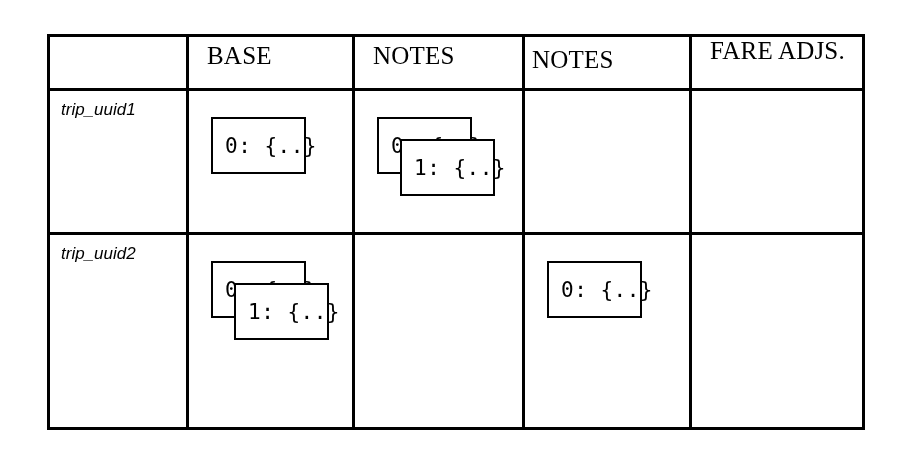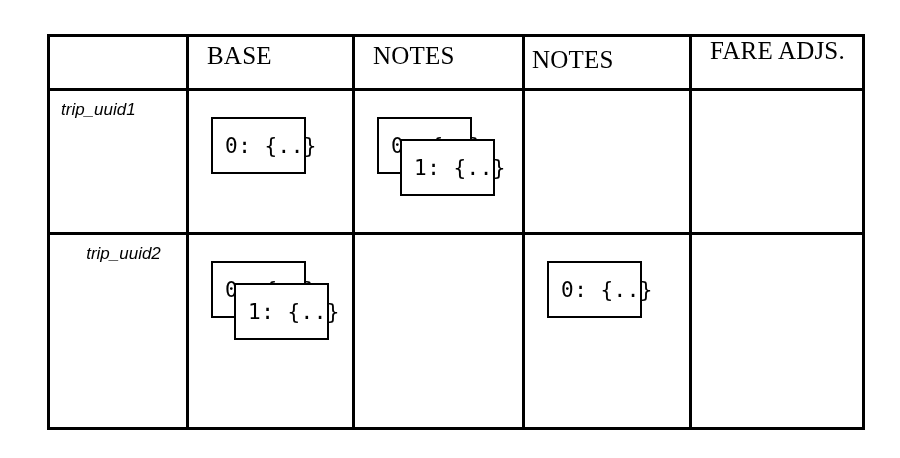--- a/index.html
+++ b/index.html
@@ -85,21 +85,21 @@
     left: 0;
     width: 136px;
     padding-left: 11px;
     padding-top: 9px;
     box-sizing: border-box;
     font-size: 17px;
     font-style: italic;
     white-space: nowrap;
   }
   .rowkey-cell.rk1 { top: 54px;  height: 141px; }
-  .rowkey-cell.rk2 { top: 198px; height: 195px; text-align: center; }
+  .rowkey-cell.rk2 { top: 198px; height: 195px; }
 
   
   .cell-area {
     position: absolute;
   }
   .cell-area.a-r1-base   { left: 139px; top: 54px;  width: 163px; height: 141px; }
   .cell-area.a-r1-status { left: 305px; top: 54px;  width: 167px; height: 141px; }
   .cell-area.a-r2-base   { left: 139px; top: 198px; width: 163px; height: 195px; }
   .cell-area.a-r2-notes  { left: 475px; top: 198px; width: 164px; height: 195px; }
 

